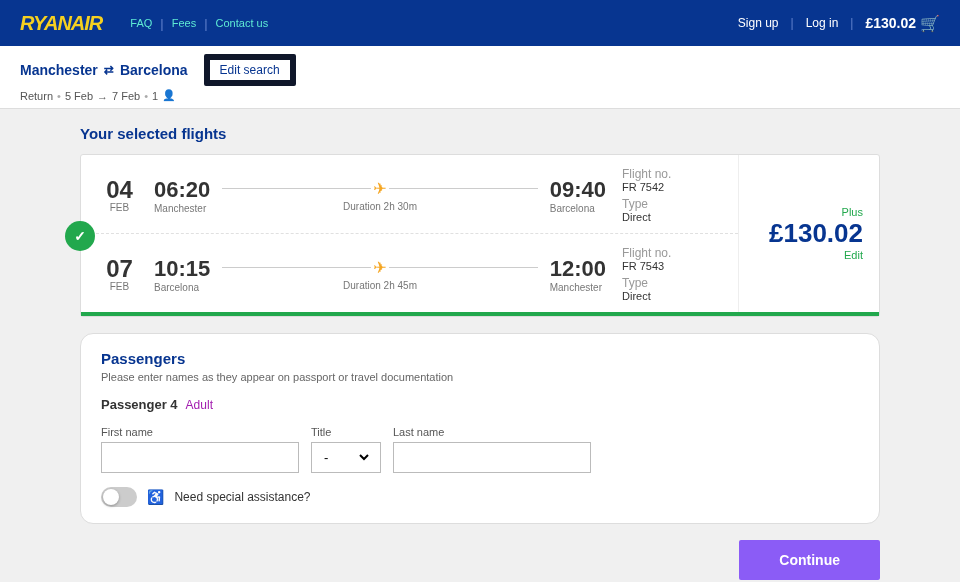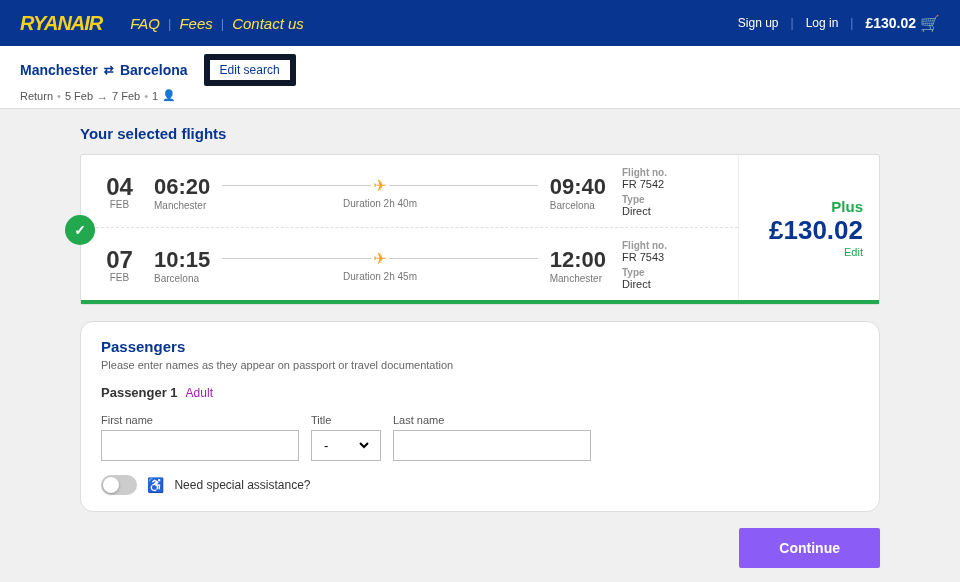--- a/index.html
+++ b/index.html
@@ -22,25 +22,24 @@
       margin-right: 20px;
       letter-spacing: -1px;
     }
     .header-nav {
       display: flex;
       align-items: center;
       gap: 0;
       flex: 1;
     }
     .header-nav a {
-      color: #fde047;
+      color: #5eead4;
       text-decoration: none;
-      font-size: 15px;
+      font-size: 11px;
       padding: 0 8px;
-      font-style: italic;
     }
     .header-nav .sep {
       color: #6080cc;
     }
     .header-right {
       display: flex;
       align-items: center;
       gap: 12px;
       font-size: 12px;
     }
@@ -213,38 +212,37 @@
       color: #777;
       margin-top: 3px;
     }
     .flight-meta {
       min-width: 100px;
       font-size: 11px;
       color: #555;
     }
     .meta-label {
       color: #999;
-      font-size: 10px;
-      font-weight: bold;
+      font-size: 12px;
     }
     .meta-value {
       color: #333;
     }
     .price-col {
       min-width: 140px;
       display: flex;
       flex-direction: column;
       align-items: flex-end;
       justify-content: center;
       padding: 12px 16px;
     }
     .plus-label {
       color: #22a84d;
-      font-size: 15px;
-      font-weight: bold;
+      font-size: 11px;
+      font-weight: normal;
     }
     .price-big {
       color: #073590;
       font-size: 26px;
       font-weight: bold;
     }
     .edit-link {
       color: #22a84d;
       font-size: 11px;
       cursor: pointer;
@@ -442,21 +440,21 @@
           <div class="time-col">
             <div class="time-big">06:20</div>
             <div class="city-small">Manchester</div>
           </div>
           <div class="route-line">
             <div class="plane-line">
               <div class="line"></div>
               <span class="plane-icon">✈</span>
               <div class="line"></div>
             </div>
-            <div class="duration-text">Duration 2h 40m</div>
+            <div class="duration-text">Duration 2h 30m</div>
           </div>
           <div class="time-col">
             <div class="time-big">09:40</div>
             <div class="city-small">Barcelona</div>
           </div>
           <div class="flight-meta" style="margin-left:16px;">
             <div class="meta-label">Flight no.</div>
             <div class="meta-value">FR 7542</div>
             <div style="margin-top:4px;">
               <div class="meta-label">Type</div>
@@ -504,21 +502,21 @@
       </div>
     </div>
     <div class="green-bar"></div>
   </div>
 
   <div class="passengers-card">
     <div class="passengers-title">Passengers</div>
     <div class="passengers-subtitle">Please enter names as they appear on passport or travel documentation</div>
 
     <div class="passenger-heading">
-      <span class="passenger-label">Passenger 1</span>
+      <span class="passenger-label">Passenger 4</span>
       <span class="passenger-type">Adult</span>
     </div>
 
     <div class="form-row">
       <div class="form-group">
         <label class="form-label">First name</label>
         <input class="form-input" type="text" value="" style="">
       </div>
       <div class="form-group">
         <label class="form-label">Title</label>

